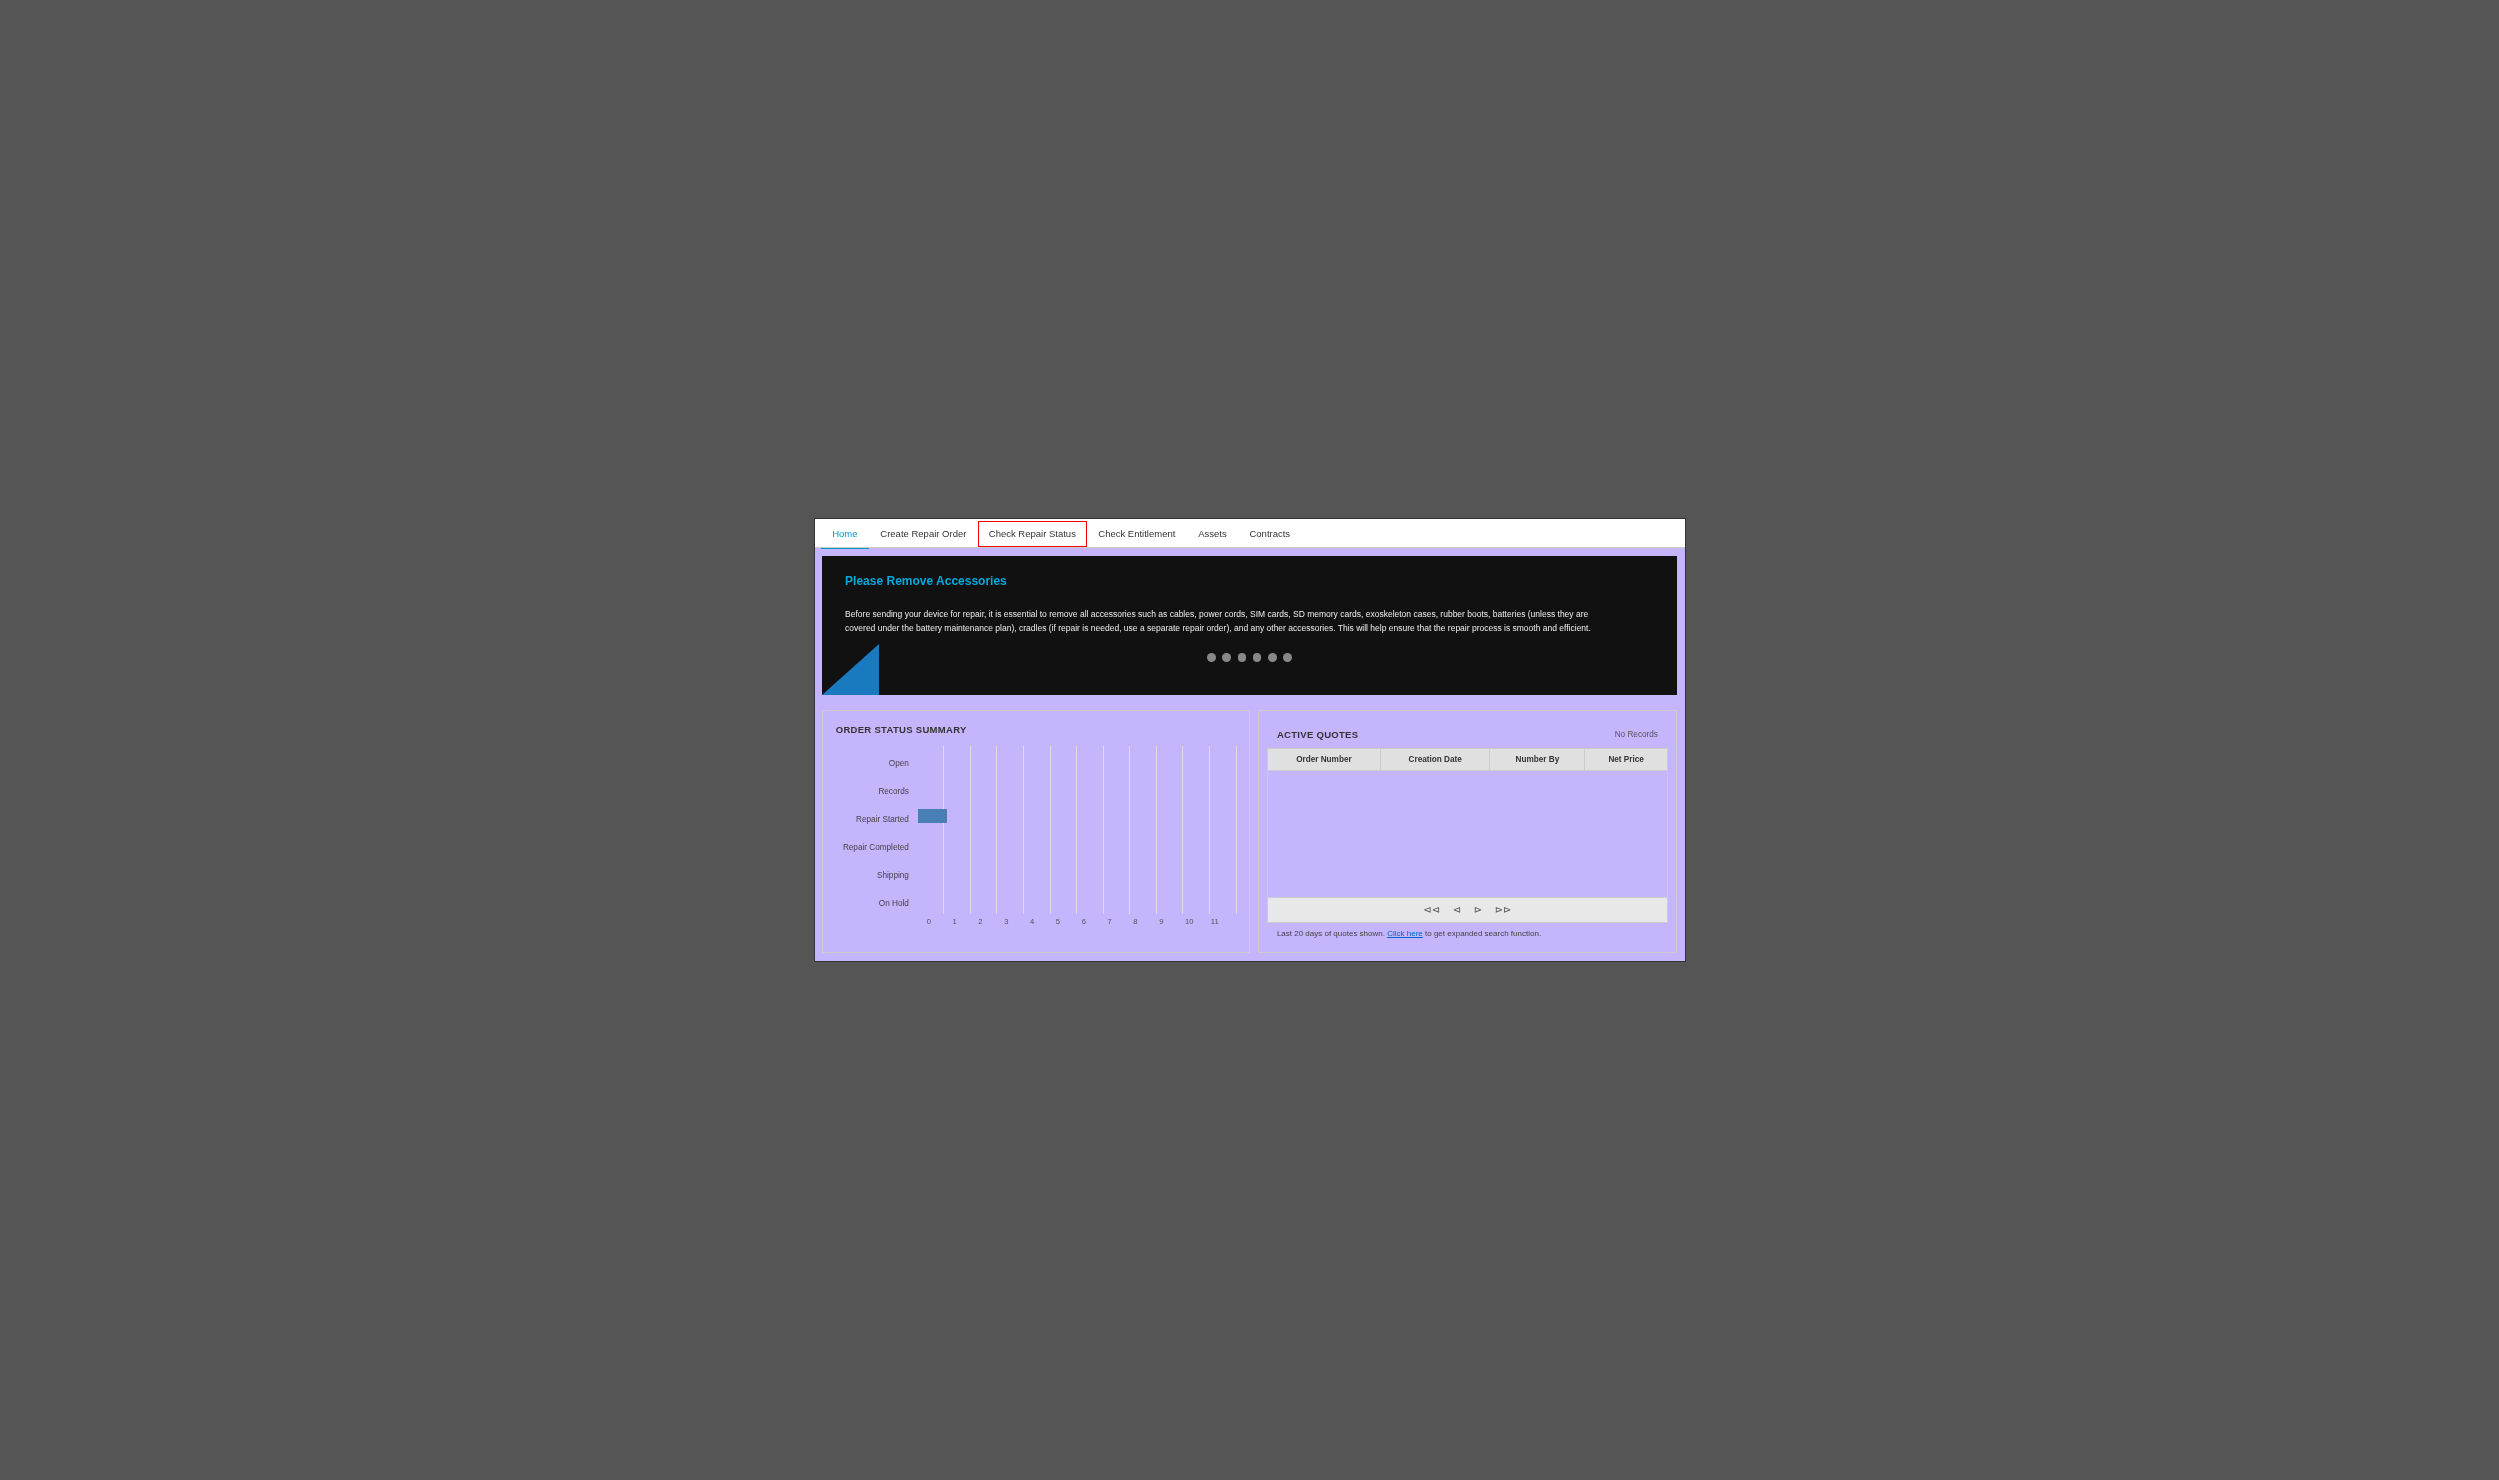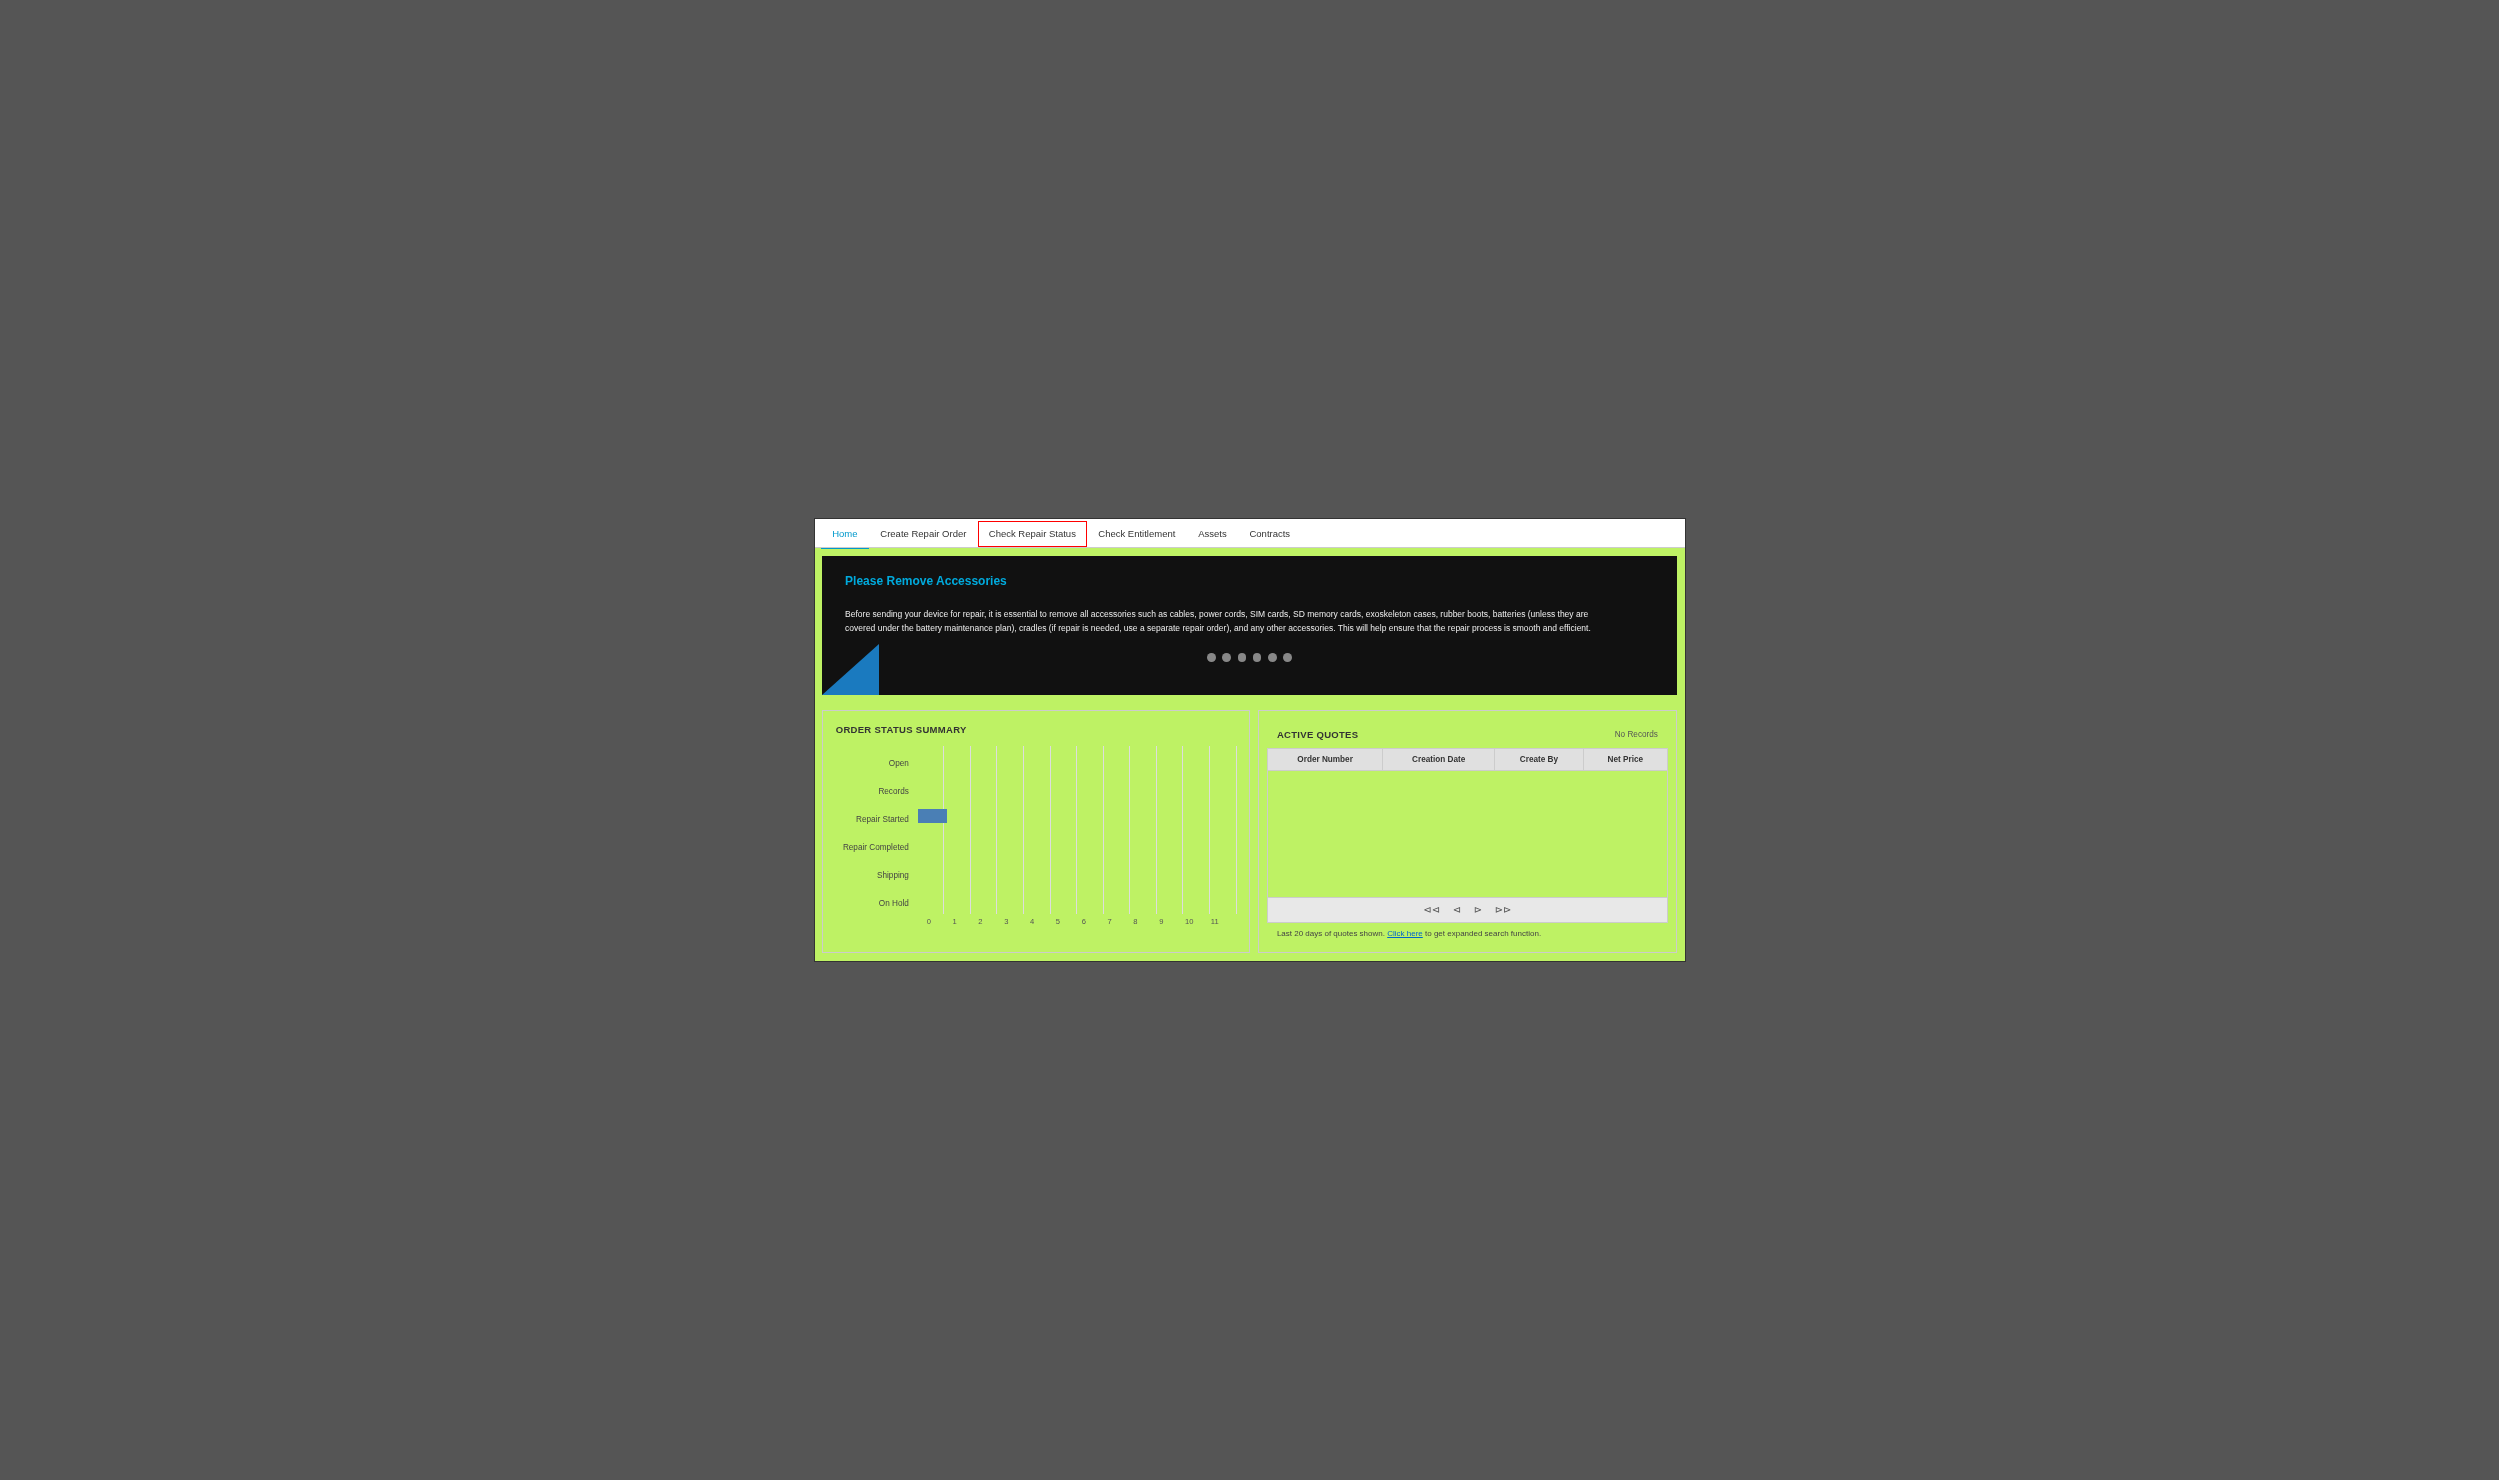--- a/index.html
+++ b/index.html
@@ -6,21 +6,21 @@
     body {
       font-family: Arial, sans-serif;
       background: #555;
       display: flex;
       justify-content: center;
       align-items: center;
       min-height: 100vh;
       padding: 12.6px;
     }
     .app-container {
-      background: #bef264;
+      background: #c4b5fd;
       border: 1.9px solid #333;
       width: 100%;
       max-width: 872px;
     }
     
     .nav-bar {
       display: flex;
       align-items: center;
       border-bottom: 1.3px solid #ccc;
       padding: 0 6.3px;
@@ -405,21 +405,21 @@
     <div class="quotes-panel">
       <div class="quotes-header">
         <span class="quotes-title">ACTIVE QUOTES</span>
         <span class="no-records">No Records</span>
       </div>
       <table class="quotes-table">
         <thead>
           <tr>
             <th>Order Number</th>
             <th>Creation Date</th>
-            <th>Create By</th>
+            <th>Number By</th>
             <th>Net Price</th>
           </tr>
         </thead>
         <tbody id="quotes-tbody">
         </tbody>
       </table>
       <div class="quotes-empty-area"></div>
       <div class="quotes-pagination">
         <span class="page-btn">⊲⊲</span>
         <span class="page-btn">⊲</span>

